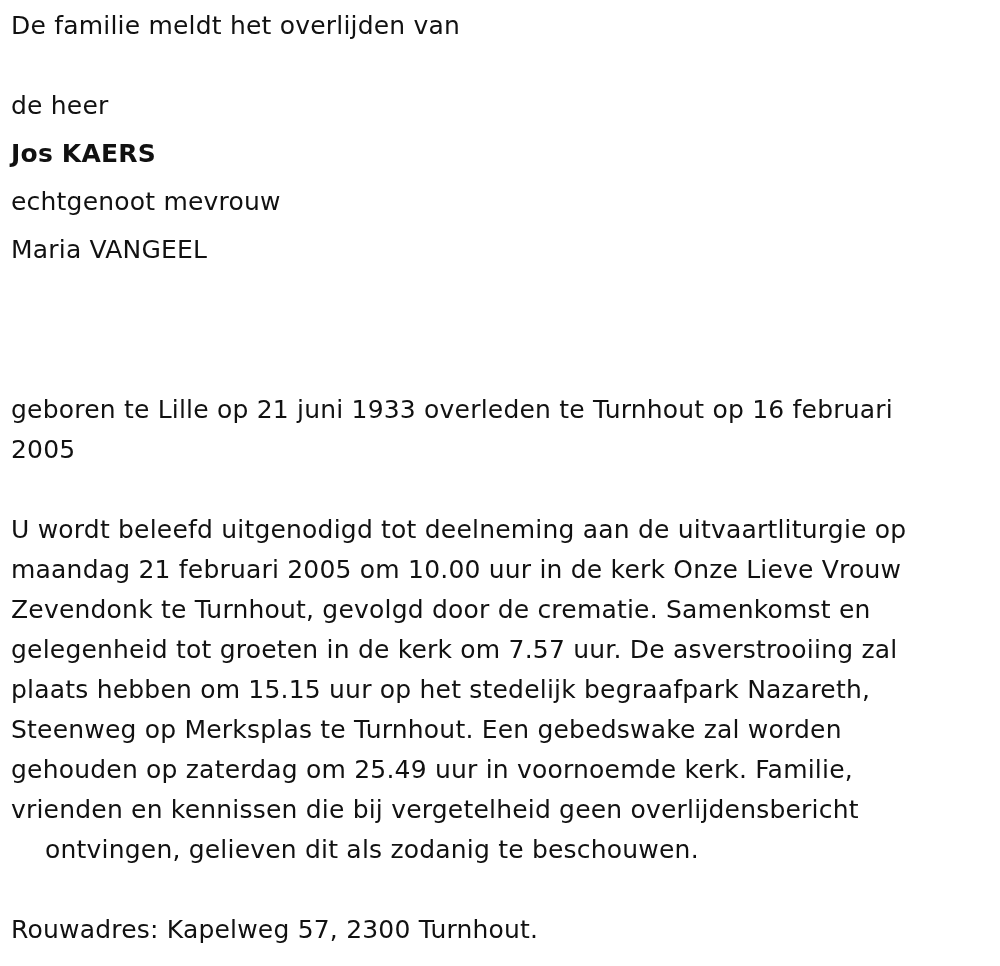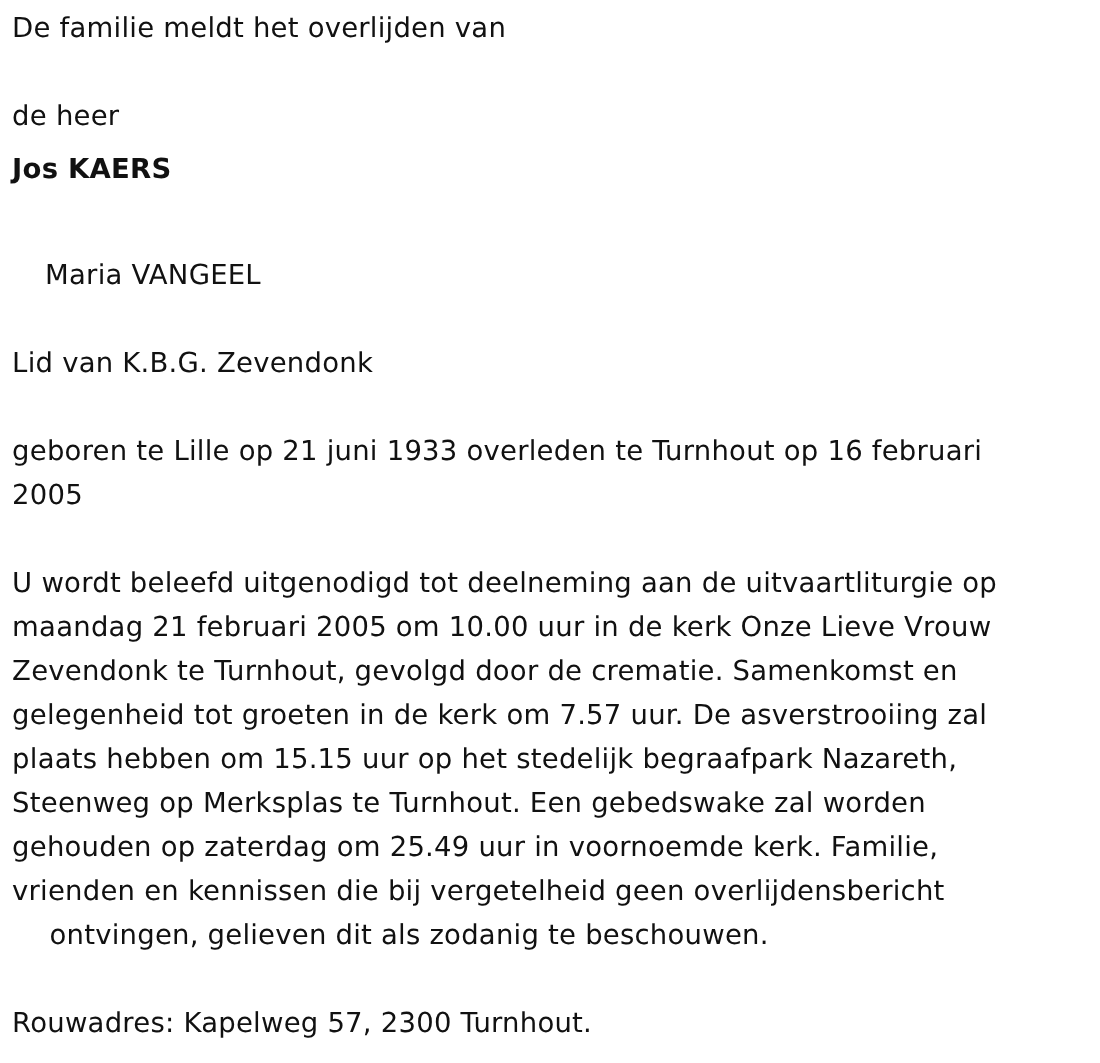--- a/index.html
+++ b/index.html
@@ -30,23 +30,23 @@
     .bold { font-weight: bold; }
   </style>
 </head>
 <body>
 
 <div class="doc">
   <div class="line" style="top:6px;">De familie meldt het overlijden van</div>
 
   <div class="line" style="top:86px;">de heer</div>
   <div class="line bold" style="top:134px;">Jos KAERS</div>
-  <div class="line" style="top:230px;margin-left:30px;">Maria VANGEEL</div>
+  <div class="line" style="top:182px;">echtgenoot mevrouw</div>
+  <div class="line" style="top:230px;">Maria VANGEEL</div>
 
-  <div class="line" style="top:310px;">Lid van K.B.G. Zevendonk</div>
 
   <div class="line" style="top:390px;">geboren te Lille op 21 juni 1933 overleden te Turnhout op 16 februari</div>
   <div class="line" style="top:430px;">2005</div>
 
   <div class="line" style="top:510px;">U wordt beleefd uitgenodigd tot deelneming aan de uitvaartliturgie op</div>
   <div class="line" style="top:550px;">maandag 21 februari 2005 om 10.00 uur in de kerk Onze Lieve Vrouw</div>
   <div class="line" style="top:590px;">Zevendonk te Turnhout, gevolgd door de crematie. Samenkomst en</div>
   <div class="line" style="top:630px;">gelegenheid tot groeten in de kerk om 7.57 uur. De asverstrooiing zal</div>
   <div class="line" style="top:670px;">plaats hebben om 15.15 uur op het stedelijk begraafpark Nazareth,</div>
   <div class="line" style="top:710px;">Steenweg op Merksplas te Turnhout. Een gebedswake zal worden</div>

